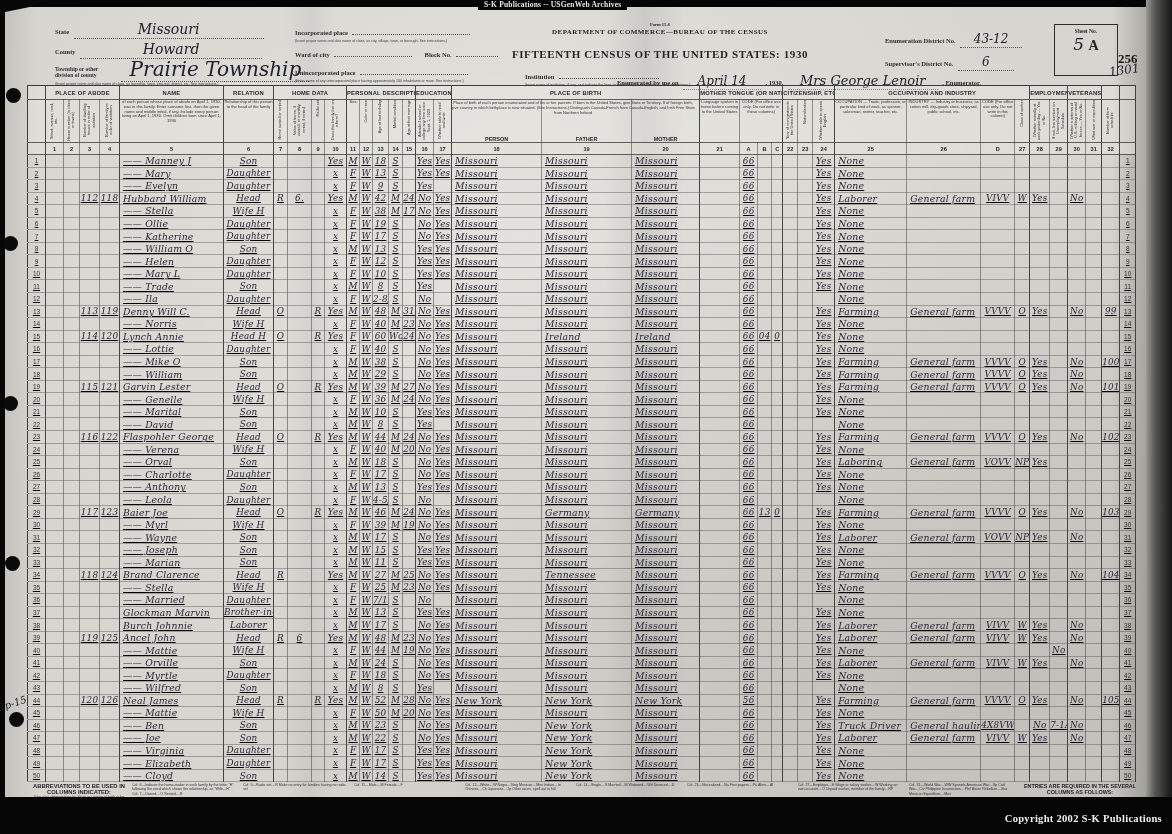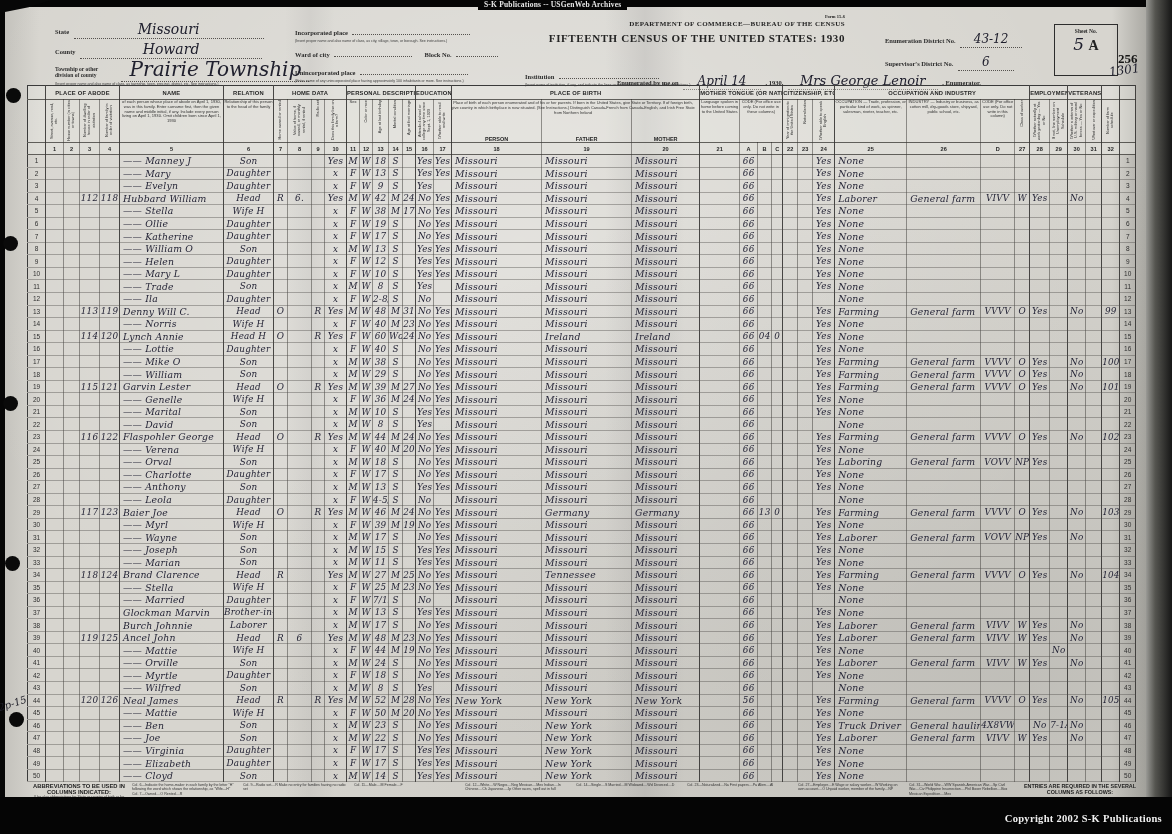--- a/index.html
+++ b/index.html
@@ -25,38 +25,38 @@
       radial-gradient(ellipse at 45% 30%, rgba(255,255,255,.30), transparent 65%),
       linear-gradient(90deg, rgba(120,120,115,.20) 0%, transparent 3%, transparent 97%, rgba(90,90,85,.35) 100%),
       #d7d5cf;}
   .fold{position:absolute;top:0;height:100%;pointer-events:none;z-index:3;}
   
   .plbl{font:6.5px "Liberation Serif",serif;color:#2c2c2c;font-weight:bold;}
   .tinynote{font:3.6px "Liberation Sans",sans-serif;color:#3c3c3c;}
   .slot{display:inline-block;border-bottom:1px dotted #55524e;text-align:center;vertical-align:baseline;}
   .hwrite{font-family:"DejaVu Serif",serif;font-style:italic;color:#20202e;}
   .fld{position:absolute;white-space:nowrap;z-index:4;}
-  .titleblock{position:absolute;left:470px;top:9px;width:370px;text-align:right;z-index:4;color:#242424;}
+  .titleblock{position:absolute;left:470px;top:17px;width:370px;text-align:center;z-index:4;color:#242424;}
   .t-form{font:4.5px "Liberation Serif",serif;font-weight:bold;}
   .t-dept{font:bold 7px "Liberation Serif",serif;letter-spacing:.4px;margin-top:1px;}
-  .t-main{font:bold 11px "Liberation Serif",serif;letter-spacing:.6px;margin-top:4px;}
+  .t-main{font:bold 11px "Liberation Serif",serif;letter-spacing:.6px;margin-top:12px;}
   .t-sub{font:bold 10.5px "Liberation Serif",serif;letter-spacing:1.5px;margin-top:2px;}
   .sheetbox{position:absolute;left:1049px;top:19px;width:62px;height:50px;border:1.6px solid #2d2d2d;z-index:4;text-align:center;}
   .stamp256{position:absolute;left:1113px;top:46px;z-index:4;font:bold 13px "Liberation Serif",serif;color:#161616;}
   .stamp1301{position:absolute;left:1104px;top:58px;z-index:5;transform:rotate(-8deg);}
   .margin-note{position:absolute;left:-2px;top:698px;z-index:7;transform:rotate(-18deg);
     font:italic 10px "DejaVu Serif",serif;color:#1e1e28;}
   
   .tablewrap{position:absolute;left:22px;top:80px;z-index:4;}
   table{border-collapse:collapse;table-layout:fixed;width:1108px;border:1.6px solid #3a3a3a;}
   td,th{padding:0;margin:0;overflow:hidden;white-space:nowrap;
     border-right:1px solid rgba(75,73,70,.55);border-bottom:1px solid rgba(75,73,70,.40);}
   thead th{border-bottom:1px solid rgba(55,53,50,.75);background:rgba(235,234,228,.35);}
   .gb{border-right:1.5px solid rgba(45,44,42,.85) !important;}
-  tbody tr{height:12.56px;}
+  tbody tr{height:12.56px;text-decoration:underline;}
   .ln{font:6.5px "Liberation Sans",sans-serif;color:#2e2e2e;text-align:center;}
   .hw{font:italic 8.8px "DejaVu Serif",serif;color:#242436;text-align:center;letter-spacing:.2px;}
   .lt{text-align:left;padding-left:3px;font-size:9.3px;}
   .g{font:bold 5.8px "Liberation Sans",sans-serif;color:#262626;text-align:center;letter-spacing:.2px;height:13px;}
   .d{font:4.1px "Liberation Sans",sans-serif;color:#333;white-space:normal;text-align:center;
      vertical-align:top;line-height:1.18;height:42px;}
   .d .vwrap{writing-mode:vertical-rl;transform:rotate(180deg);font-size:3.9px;max-height:41px;
      margin:0 auto;white-space:normal;line-height:1.1;}
   .pob{vertical-align:bottom;font:bold 5.5px "Liberation Sans",sans-serif;text-align:center;color:#262626;}
   .numrow th{font:bold 5.6px "Liberation Sans",sans-serif;color:#262626;text-align:center;height:11px;

